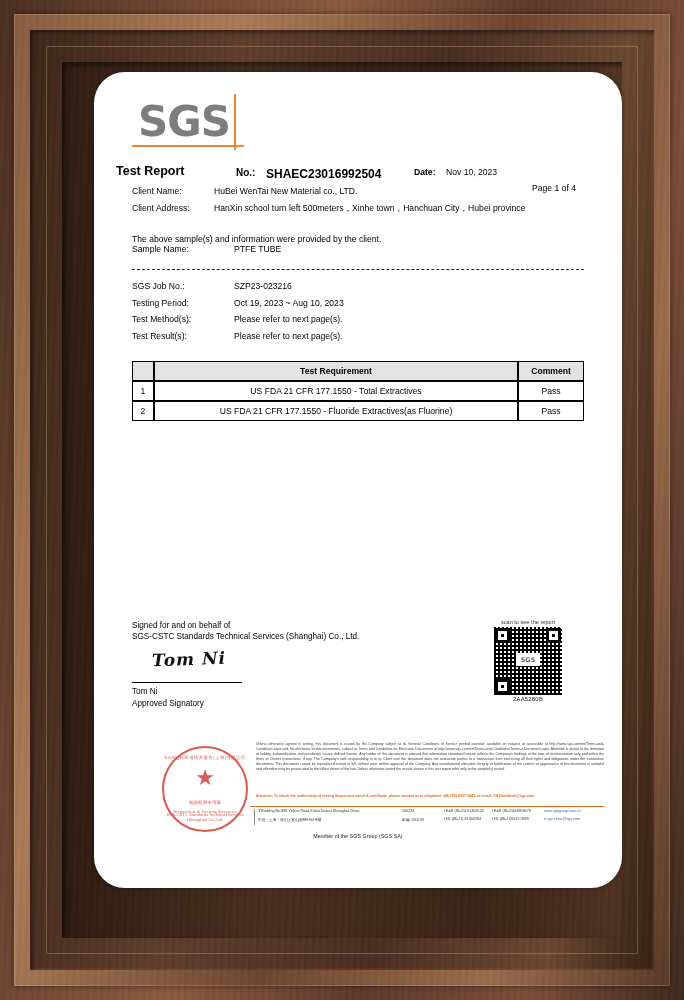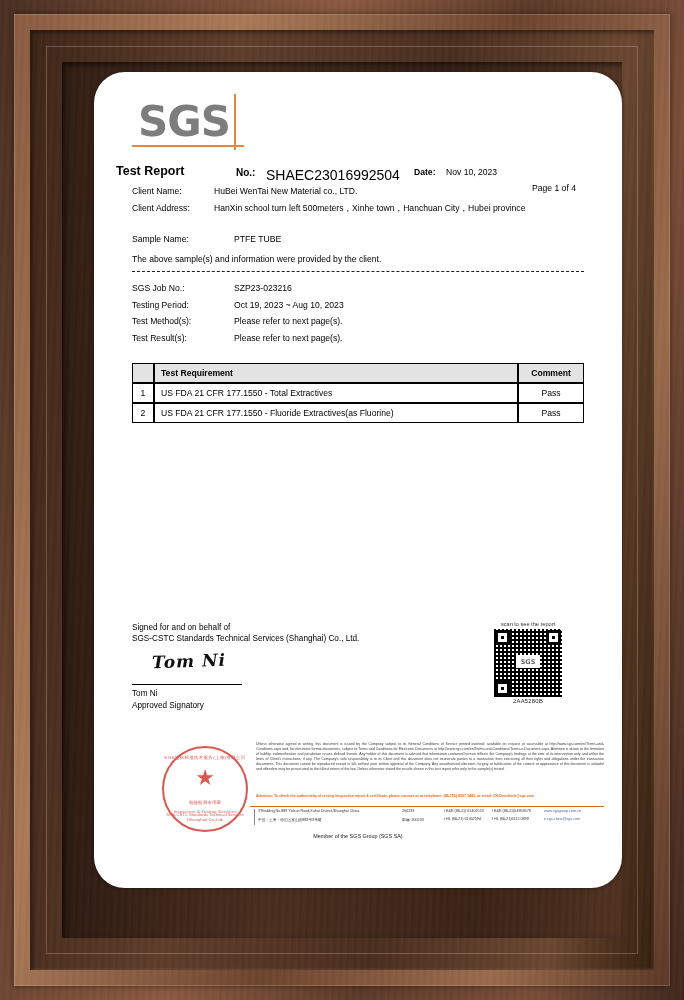--- a/index.html
+++ b/index.html
@@ -98,21 +98,21 @@
   #title-row {
     position: relative;
     height: 22px;
     margin-top: 2px;
   }
   #report-title {
     position: absolute; left: 22px; top: 0;
     font-size: 12.5px; font-weight: bold; color: #000;
   }
   #no-label { position: absolute; left: 142px; top: 3px; font-size: 10px; font-weight: bold; }
-  #no-value { position: absolute; left: 172px; top: 3px; font-size: 14px; }
+  #no-value { position: absolute; left: 172px; top: 3px; font-size: 12px; font-weight: bold; }
   #date-label { position: absolute; left: 320px; top: 3px; font-size: 8.6px; font-weight: bold; }
   #date-value { position: absolute; left: 352px; top: 3px; font-size: 8.6px; }
   #page-value { position: absolute; left: 438px; top: 3px; font-size: 8.6px; margin-top: 16px; }
 
   .info-line {
     position: relative;
     height: 17px;
     font-size: 8.6px;
     color: #000;
   }
@@ -141,21 +141,21 @@
   #results-table {
     margin: 14px 38px 0 38px;
     width: 452px;
     border-collapse: separate;
     border-spacing: 0;
     font-size: 8.6px;
   }
   #results-table td, #results-table th {
     border: 1px solid #000;
     padding: 4px 6px;
-    text-align: left;
+    text-align: center;
     vertical-align: middle;
     background: #fff;
   }
   #results-table thead th {
     background: #e3e3e3;
     font-weight: bold;
     height: 16px;
   }
   .col-num { width: 22px; text-align: center !important; }
   .col-cmt { width: 66px; text-align: center !important; }
@@ -329,25 +329,25 @@
   <div class="info-line">
     <span class="k">Client Name:</span>
     <span class="v">HuBei WenTai New Material co., LTD.</span>
   </div>
   <div class="info-line">
     <span class="k">Client Address:</span>
     <span class="v">HanXin school  turn left 500meters，Xinhe town，Hanchuan City，Hubei province</span>
   </div>
 
   <div id="sample-block">
+    <div id="provided-note">The above sample(s) and information were provided by the client.</div>
     <div id="sample-name-row">
       <span class="k">Sample Name:</span>
       <span class="v">PTFE  TUBE</span>
     </div>
-    <div id="provided-note">The above sample(s) and information were provided by the client.</div>
     <div id="dash-sep"></div>
   </div>
 
   <div id="job-block">
     <div class="job-line">
       <span class="k">SGS Job No.:</span>
       <span class="v">SZP23-023216</span>
     </div>
     <div class="job-line">
       <span class="k">Testing Period:</span>

